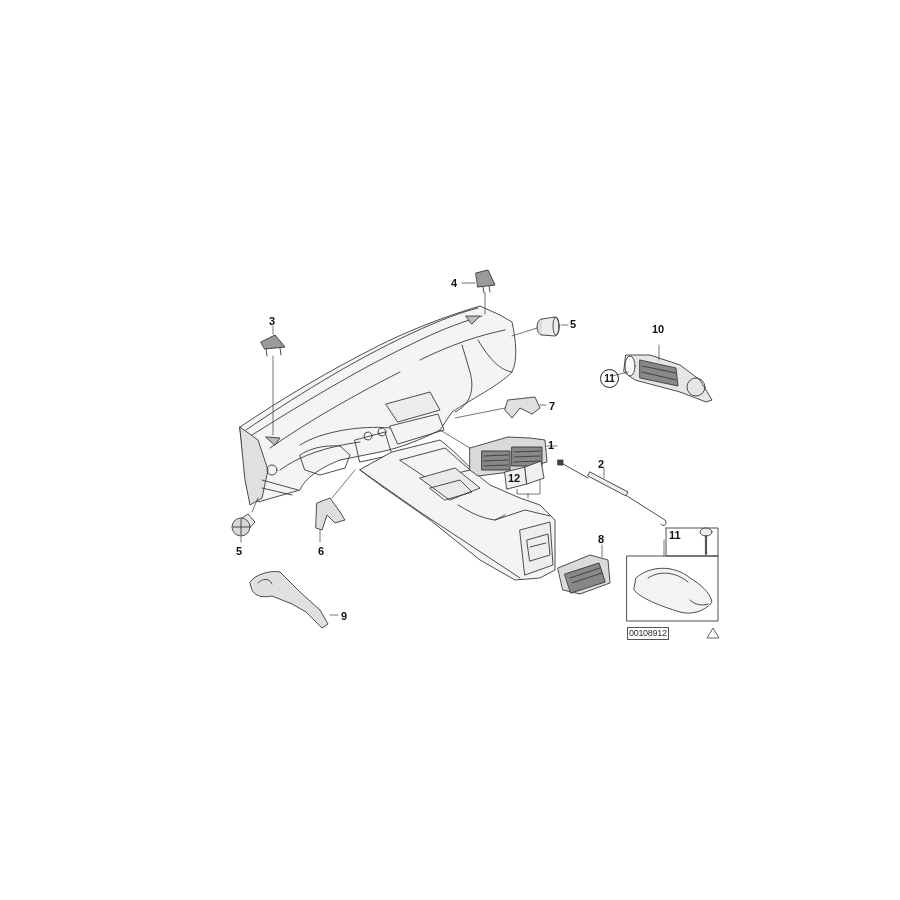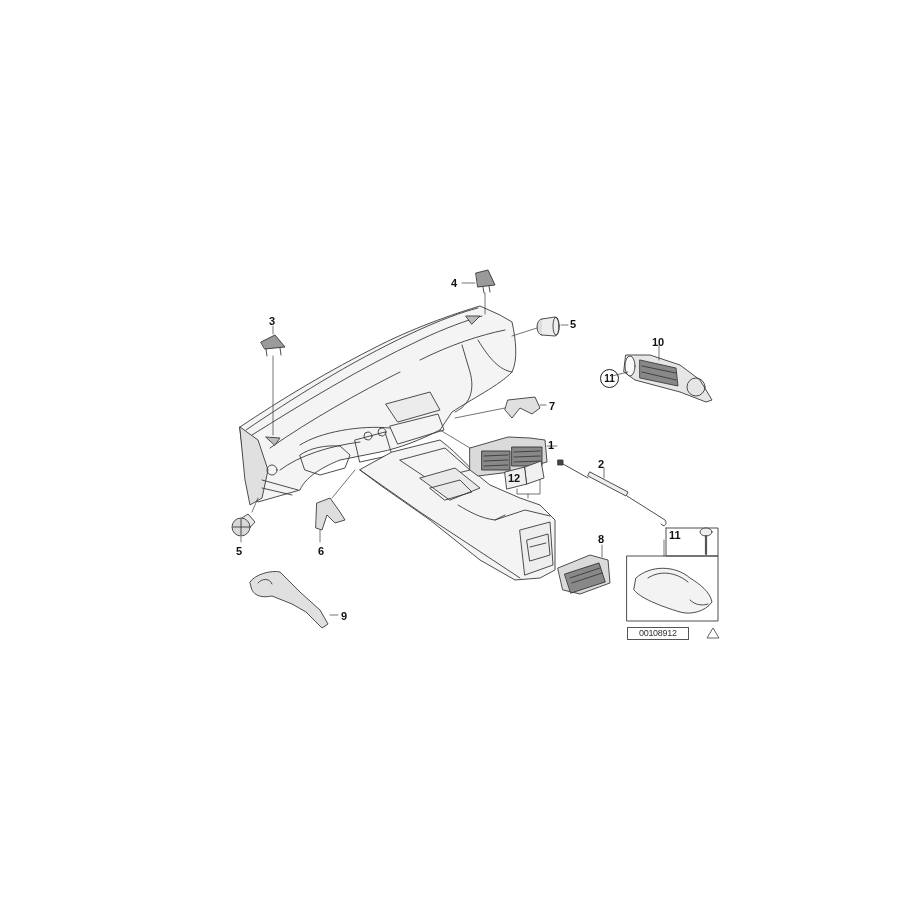--- a/index.html
+++ b/index.html
@@ -1,20 +1,20 @@
 <!DOCTYPE html>
 <html><head>
   <meta charset="utf-8">
   <style>
     html, body { margin:0; padding:0; background:#ffffff; }
     body { width:900px; height:900px; position:relative; overflow:hidden; font-family:"Liberation Sans", sans-serif; }
     #diagram { position:absolute; left:0; top:0; width:900px; height:900px; }
     .lbl { position:absolute; font-family:"Liberation Sans", sans-serif; font-weight:bold; font-size:11px; color:#111; line-height:11px; }
     .lbl.circ { border:1.4px solid #222; border-radius:50%; width:17px; height:17px; line-height:17px; text-align:center; font-size:10px; }
-    #diagram-id { position:absolute; left:627px; top:627px; font-family:"Liberation Sans", sans-serif; font-size:9px; color:#333; border:1px solid #555; padding:0 11px; line-height:11px; letter-spacing:-0.3px; }
+    #diagram-id { position:absolute; left:627px; top:627px; font-family:"Liberation Sans", sans-serif; font-size:9px; color:#333; border:1px solid #555; padding:0 1px; line-height:11px; letter-spacing:-0.3px; }
     #warn { position:absolute; left:706px; top:627px; width:14px; height:12px; }
     svg path, svg line, svg polyline, svg polygon, svg rect, svg ellipse, svg circle { vector-effect:non-scaling-stroke; }
   </style>
 </head>
 <body>
 
 <svg id="diagram" viewBox="0 0 900 900" xmlns="http://www.w3.org/2000/svg">
   <g fill="none" stroke="#3a3a3a" stroke-width="0.9" stroke-linejoin="round" stroke-linecap="round">
 
     <g>
@@ -173,21 +173,21 @@
 <span class="lbl" style="left:548px;top:440px;">1</span>
 <span class="lbl" style="left:598px;top:459px;">2</span>
 <span class="lbl" style="left:269px;top:316px;">3</span>
 <span class="lbl" style="left:451px;top:278px;">4</span>
 <span class="lbl" style="left:570px;top:319px;">5</span>
 <span class="lbl" style="left:236px;top:546px;">5</span>
 <span class="lbl" style="left:318px;top:546px;">6</span>
 <span class="lbl" style="left:549px;top:401px;">7</span>
 <span class="lbl" style="left:598px;top:534px;">8</span>
 <span class="lbl" style="left:341px;top:611px;">9</span>
-<span class="lbl" style="left:652px;top:337px;">10</span>
+<span class="lbl" style="left:652px;top:324px;">10</span>
 <span class="lbl circ" style="left:600px;top:369px;">11</span>
 <span class="lbl" style="left:508px;top:473px;">12</span>
 <span class="lbl" style="left:669px;top:530px;">11</span>
 
 <span id="diagram-id">00108912</span>
 <svg id="warn" viewBox="0 0 14 12">
   <polygon points="7,1 13,11 1,11" fill="none" stroke="#555" stroke-width="0.9"></polygon>
 </svg>
 
 </body></html>

